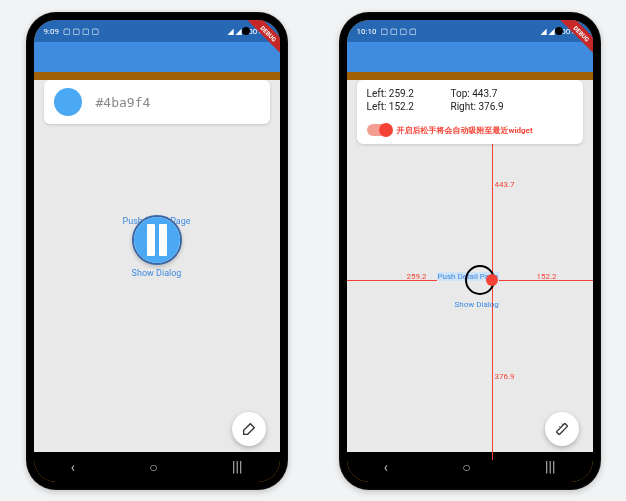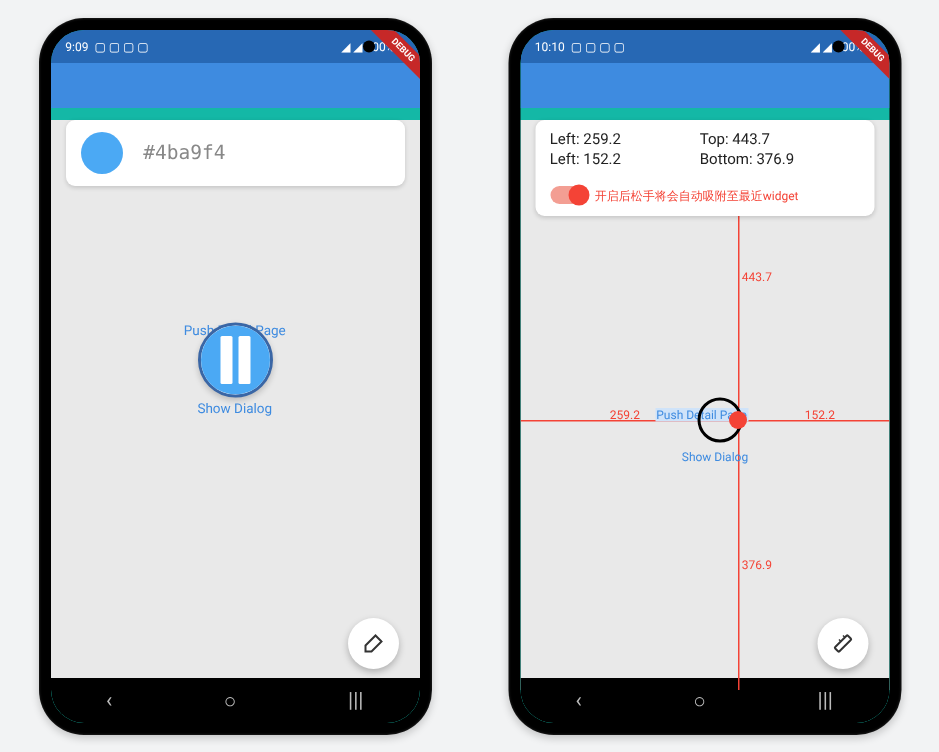--- a/index.html
+++ b/index.html
@@ -22,21 +22,21 @@
     width: 100%;
     height: 100%;
     background: #000;
     border-radius: 30px;
     padding: 8px;
     box-shadow: 0 2px 6px rgba(0,0,0,0.2), inset 0 0 2px rgba(255,255,255,0.2);
   }
   .screen {
     width: 100%;
     height: 100%;
-    background: #14b8a6;
+    background: #a16207;
     border-radius: 22px;
     overflow: hidden;
     position: relative;
   }
   .status-bar {
     height: 22px;
     background: #2768b4;
     display: flex;
     align-items: center;
     justify-content: space-between;
@@ -93,31 +93,32 @@
     background: #4ba9f4;
   }
   .hex-label {
     font-size: 13px;
     color: #888;
     font-family: monospace;
   }
   
   .ruler-card .row {
     display: flex;
-    gap: 20px;
+    gap: 4px;
     font-size: 10px;
     color: #222;
     margin-bottom: 2px;
   }
   .ruler-card .row span { min-width: 80px; }
   .toggle-row {
     display: flex;
     align-items: center;
     gap: 6px;
     margin-top: 12px;
+    font-weight: bold;
   }
   .toggle {
     width: 24px; height: 12px;
     background: #f39e93;
     border-radius: 6px;
     position: relative;
   }
   .toggle::after {
     content:"";
     position: absolute;
@@ -301,21 +302,21 @@
       <div class="debug-ribbon">DEBUG</div>
       <div class="app-bar"></div>
       <div class="screen-body">
         <div class="card ruler-card">
           <div class="row">
             <span><span>Left:</span> <span>259.2</span></span>
             <span><span>Top:</span> <span>443.7</span></span>
           </div>
           <div class="row">
             <span><span>Left:</span> <span>152.2</span></span>
-            <span><span>Bottom:</span> <span>376.9</span></span>
+            <span><span>Right:</span> <span>376.9</span></span>
           </div>
           <div class="toggle-row">
             <div class="toggle"></div>
             <span class="toggle-label">开启后松手将会自动吸附至最近widget</span>
           </div>
         </div>
 
         <div class="ruler-v" style="left:145px"></div>
         <div class="ruler-h" style="top:200px"></div>
 

